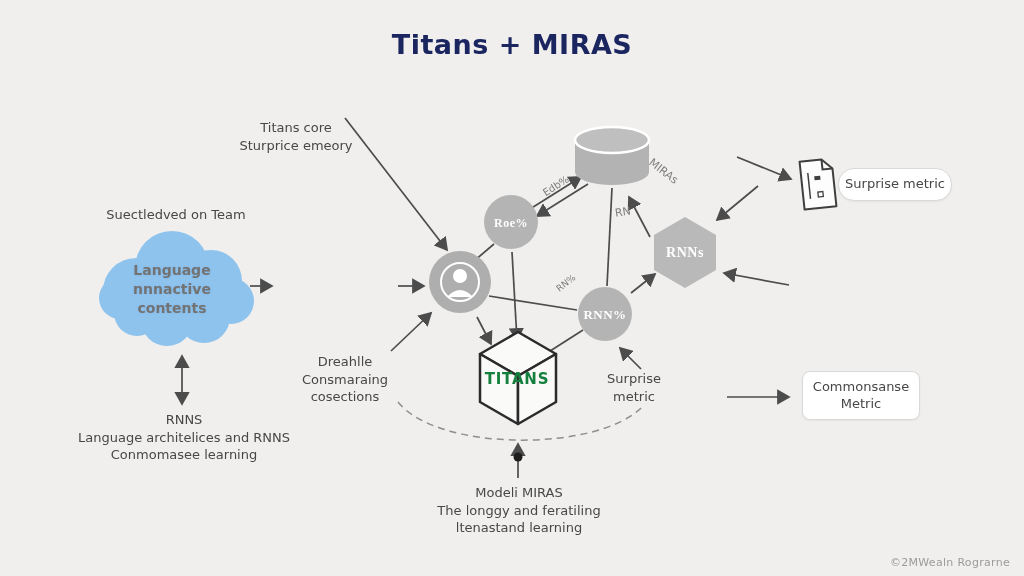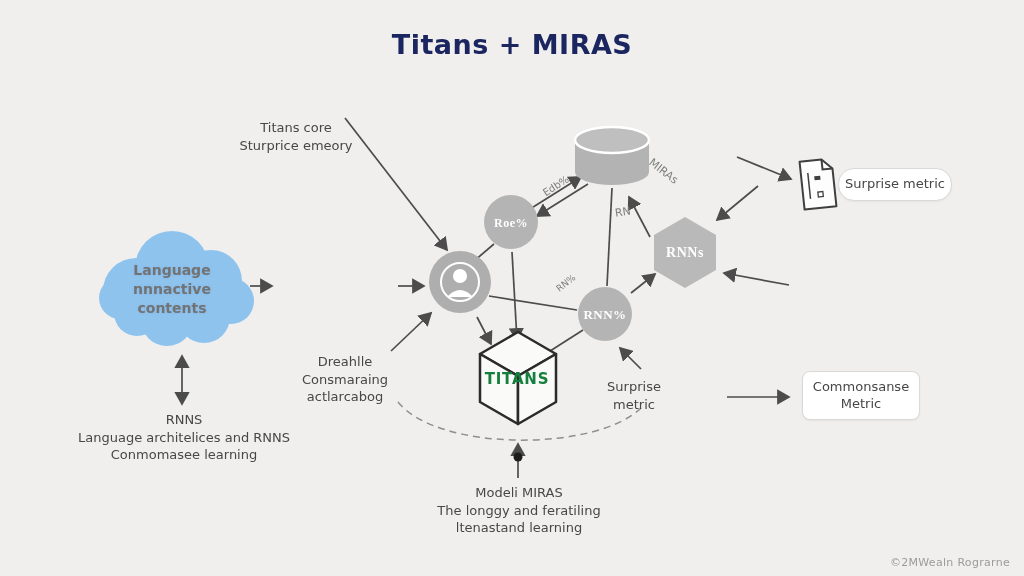--- a/index.html
+++ b/index.html
@@ -112,30 +112,31 @@
       <line x1="809" y1="172" x2="809" y2="198" stroke="#3f3f3f" stroke-width="1.5"></line>
       <rect x="815" y="176" width="6" height="4" fill="#3f3f3f"></rect>
       <rect x="817" y="192" width="5" height="5" fill="none" stroke="#3f3f3f" stroke-width="1.3"></rect>
     </g>
   </svg>
 
   <div class="lbl title" style="left:512px;top:45px;">Titans + MIRAS</div>
 
   <div class="lbl" style="left:296px;top:97px;margin-top:40px;">Titans core
 Sturprice emeory</div>
+  <div class="lbl" style="left:176px;top:215px;">Suectledved on Team</div>
   <div class="lbl cloud-text" style="left:172px;top:289px;">Language
 nnnactive
 contents</div>
   <div class="lbl" style="left:345px;top:379px;">Dreahlle
 Consmaraing
-actlarcabog</div>
+cosections</div>
   <div class="lbl" style="left:184px;top:437px;">RNNS
 Language architelices and RNNS
 Conmomasee learning</div>
-  <div class="lbl" style="left:634px;top:388px;margin-top:8px;">Surprise
+  <div class="lbl" style="left:634px;top:388px;">Surprise
 metric</div>
   <div class="lbl" style="left:519px;top:510px;">Modeli MIRAS
 The longgy and feratiling
 ltenastand learning</div>
 
   <div class="lbl node-label" style="left:511px;top:223px;font-size:12px;">Roe%</div>
   <div class="lbl node-label" style="left:605px;top:315px;">RNN%</div>
   <div class="lbl node-label" style="left:685px;top:253px;font-size:14px;">RNNs</div>
   <div class="lbl cube-label" style="left:517px;top:379px;">TITANS</div>
 

